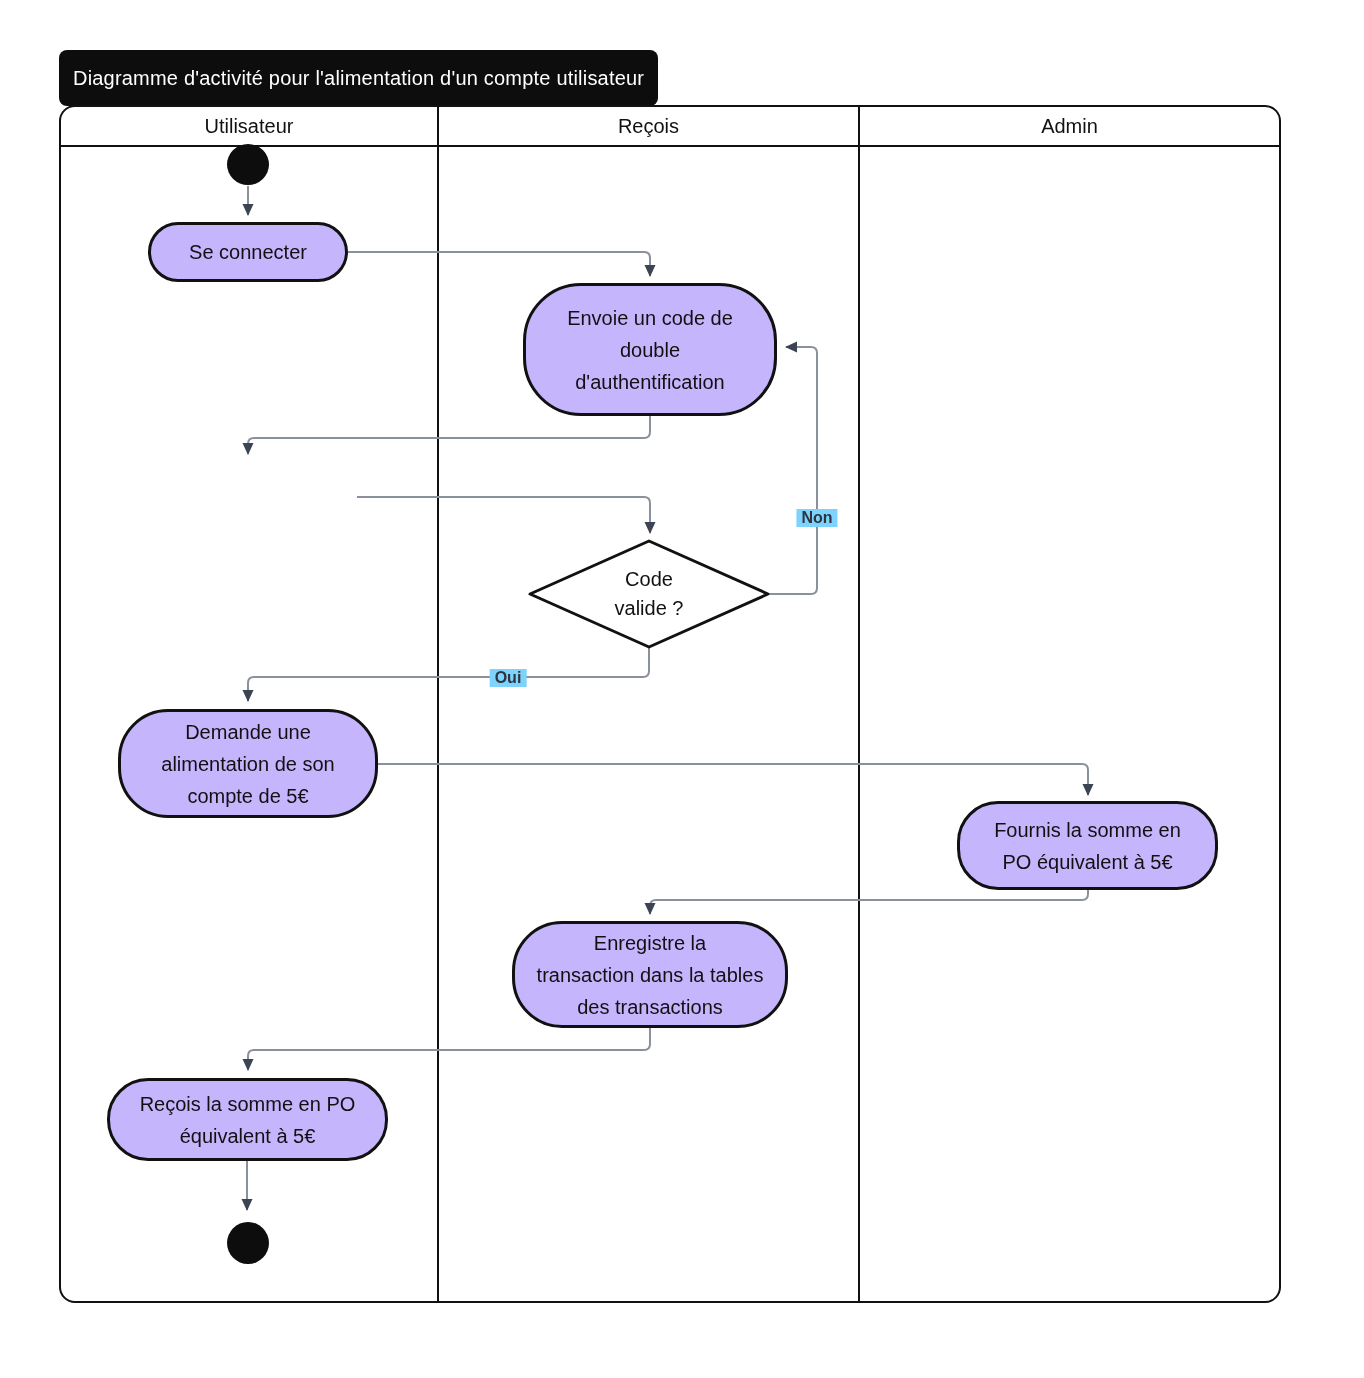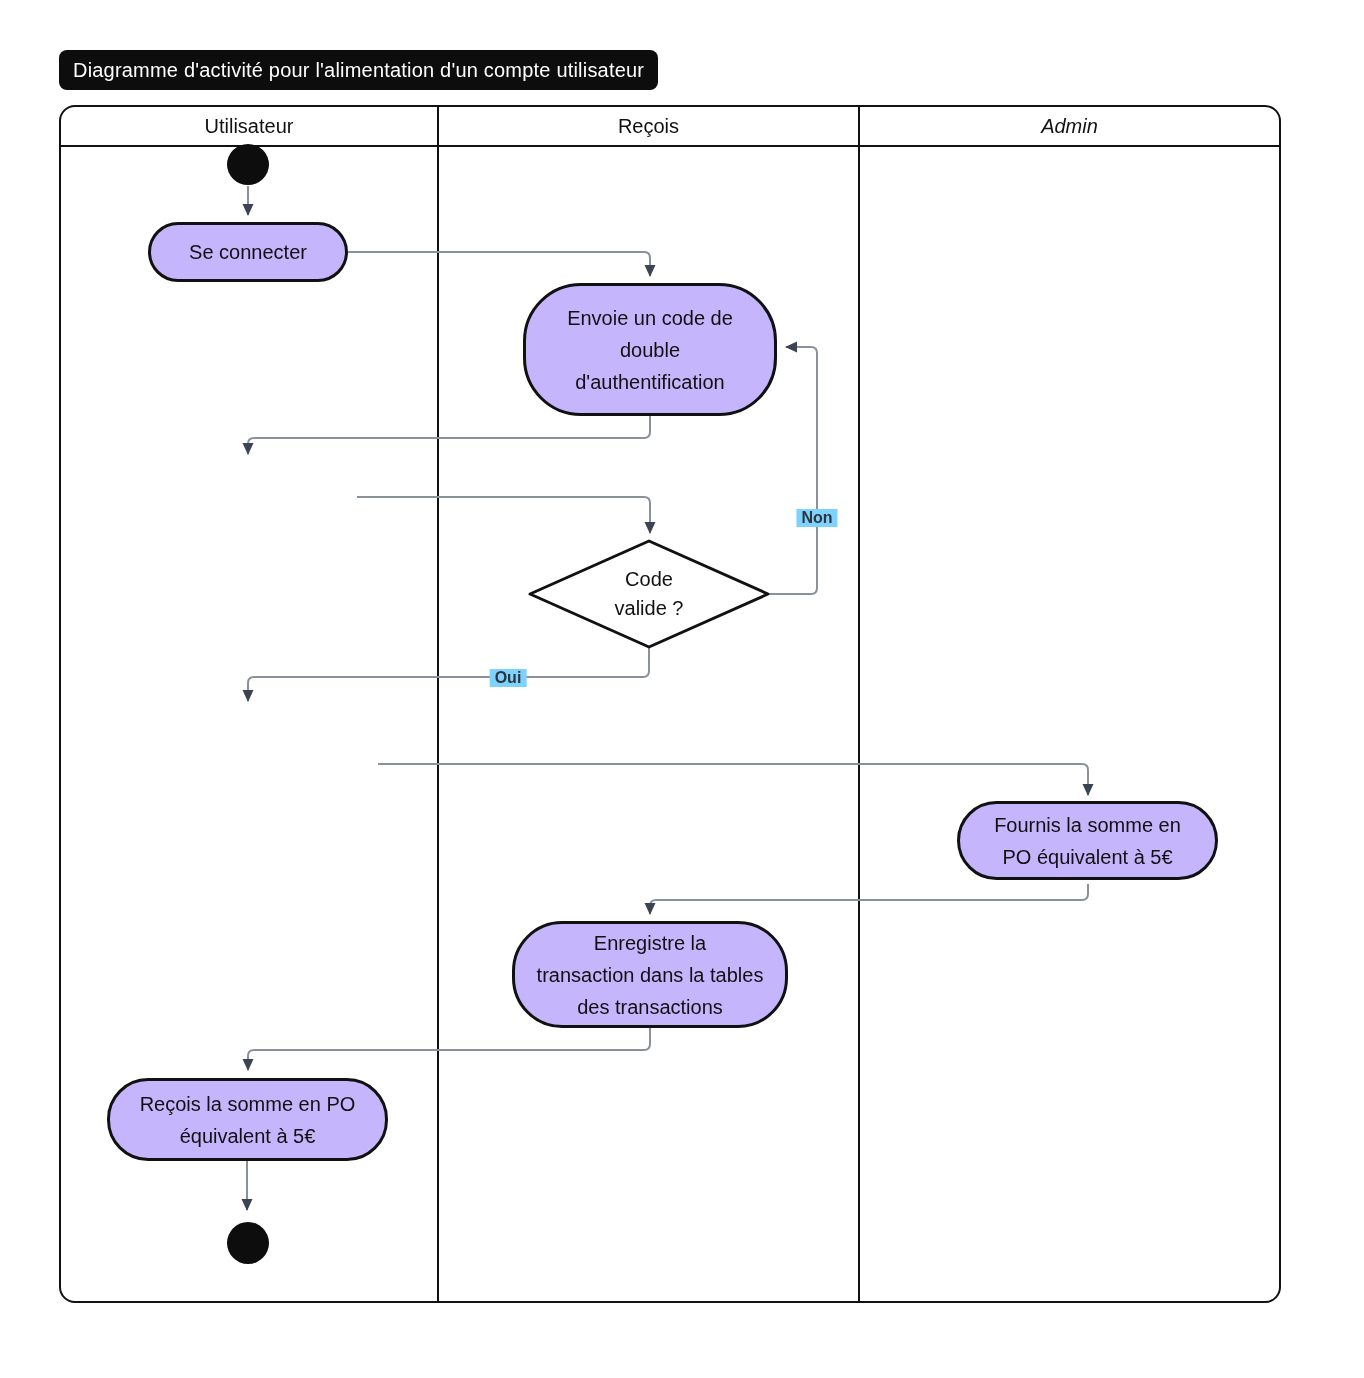--- a/index.html
+++ b/index.html
@@ -1,21 +1,21 @@
 <!DOCTYPE html>
 <html><head>
 <meta charset="utf-8">
 <style>
   html,body{margin:0;padding:0;background:#ffffff;}
   .stage{
     position:relative;width:1364px;height:1378px;background:#ffffff;
     font-family:"Liberation Sans", sans-serif;color:#111111;overflow:hidden;
   }
   .title-badge{
-    position:absolute;left:59px;top:50px;height:40px;
+    position:absolute;left:59px;top:50px;height:56px;
     background:#0d0d0d;color:#ffffff;font-size:20px;
     display:flex;align-items:center;padding:0 14px;border-radius:8px;
     letter-spacing:.2px;
   }
   .frame{
     position:absolute;left:59px;top:105px;width:1222px;height:1198px;
     border:2px solid #111111;border-radius:16px;box-sizing:border-box;
   }
   .lanes{display:flex;height:100%;}
   .lane{box-sizing:border-box;border-right:2px solid #111111;}
@@ -52,21 +52,21 @@
   <div class="title-badge">Diagramme d'activité pour l'alimentation d'un compte utilisateur</div>
 
   <div class="frame">
     <div class="lanes">
       <div class="lane" style="width:378px;">
         <div class="lane-title">Utilisateur</div>
       </div>
       <div class="lane" style="width:421px;">
         <div class="lane-title">Reçois</div>
       </div>
-      <div class="lane" style="flex:1;font-style:italic;">
+      <div class="lane" style="flex:1;">
         <div class="lane-title">Admin</div>
       </div>
     </div>
     <div class="header-divider"></div>
   </div>
 
   <svg class="edges" width="1364" height="1378" viewBox="0 0 1364 1378">
     <defs>
       <marker id="arrow" markerUnits="userSpaceOnUse" markerWidth="16" markerHeight="14" refX="11" refY="5.5" orient="auto">
         <path d="M0,0 L12,5.5 L0,11 z" fill="#3c4454"></path>
@@ -92,22 +92,25 @@
   <div class="node" style="left:148px;top:222px;width:200px;height:60px;border-radius:30px;">Se connecter</div>
 
   <div class="node" style="left:523px;top:283px;width:254px;height:133px;border-radius:58px;">Envoie un code de
 double
 d'authentification</div>
 
 
   <div class="diamond-label" style="left:649px;top:594px;">Code
 valide ?</div>
 
+  <div class="node" style="left:118px;top:709px;width:260px;height:109px;border-radius:50px;">Demande une
+alimentation de son
+compte de 5€</div>
 
-  <div class="node" style="left:957px;top:801px;width:261px;height:79px;border-radius:41px;">Fournis la somme en
+  <div class="node" style="left:957px;top:801px;width:261px;height:89px;border-radius:41px;">Fournis la somme en
 PO équivalent à 5€</div>
 
   <div class="node" style="left:512px;top:921px;width:276px;height:107px;border-radius:50px;">Enregistre la
 transaction dans la tables
 des transactions</div>
 
   <div class="node" style="left:107px;top:1078px;width:281px;height:83px;border-radius:41px;">Reçois la somme en PO
 équivalent à 5€</div>
 
   <div class="terminal" style="left:227px;top:1222px;width:42px;height:42px;"></div>

